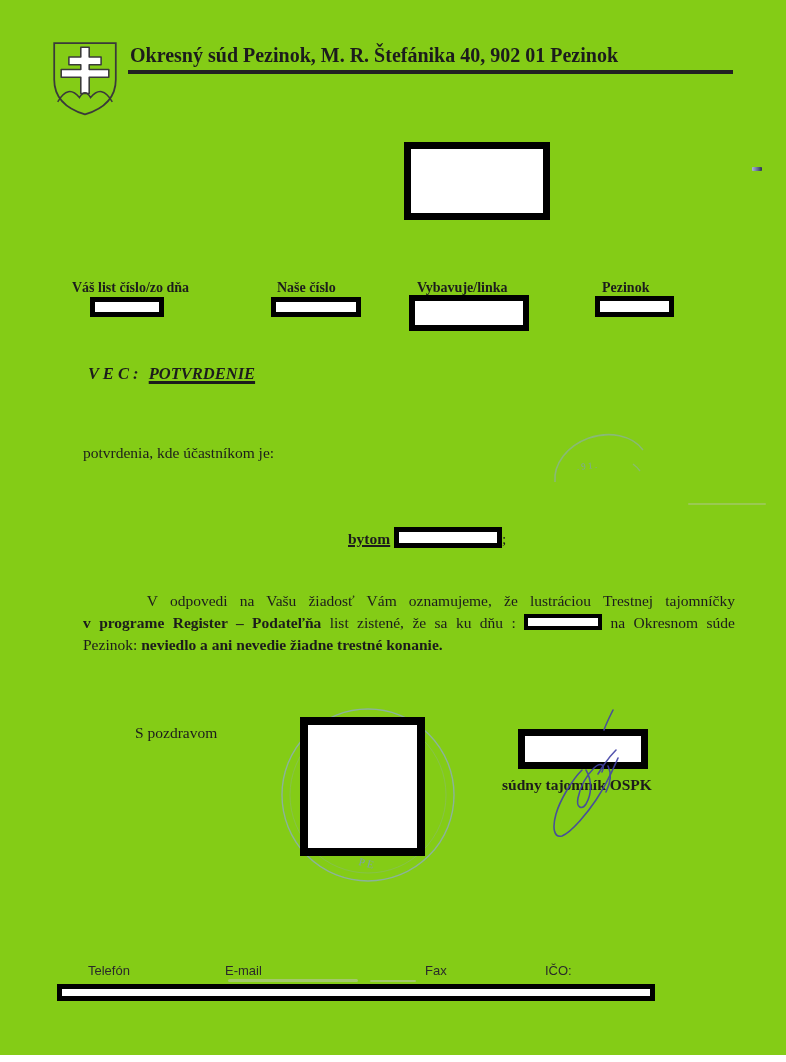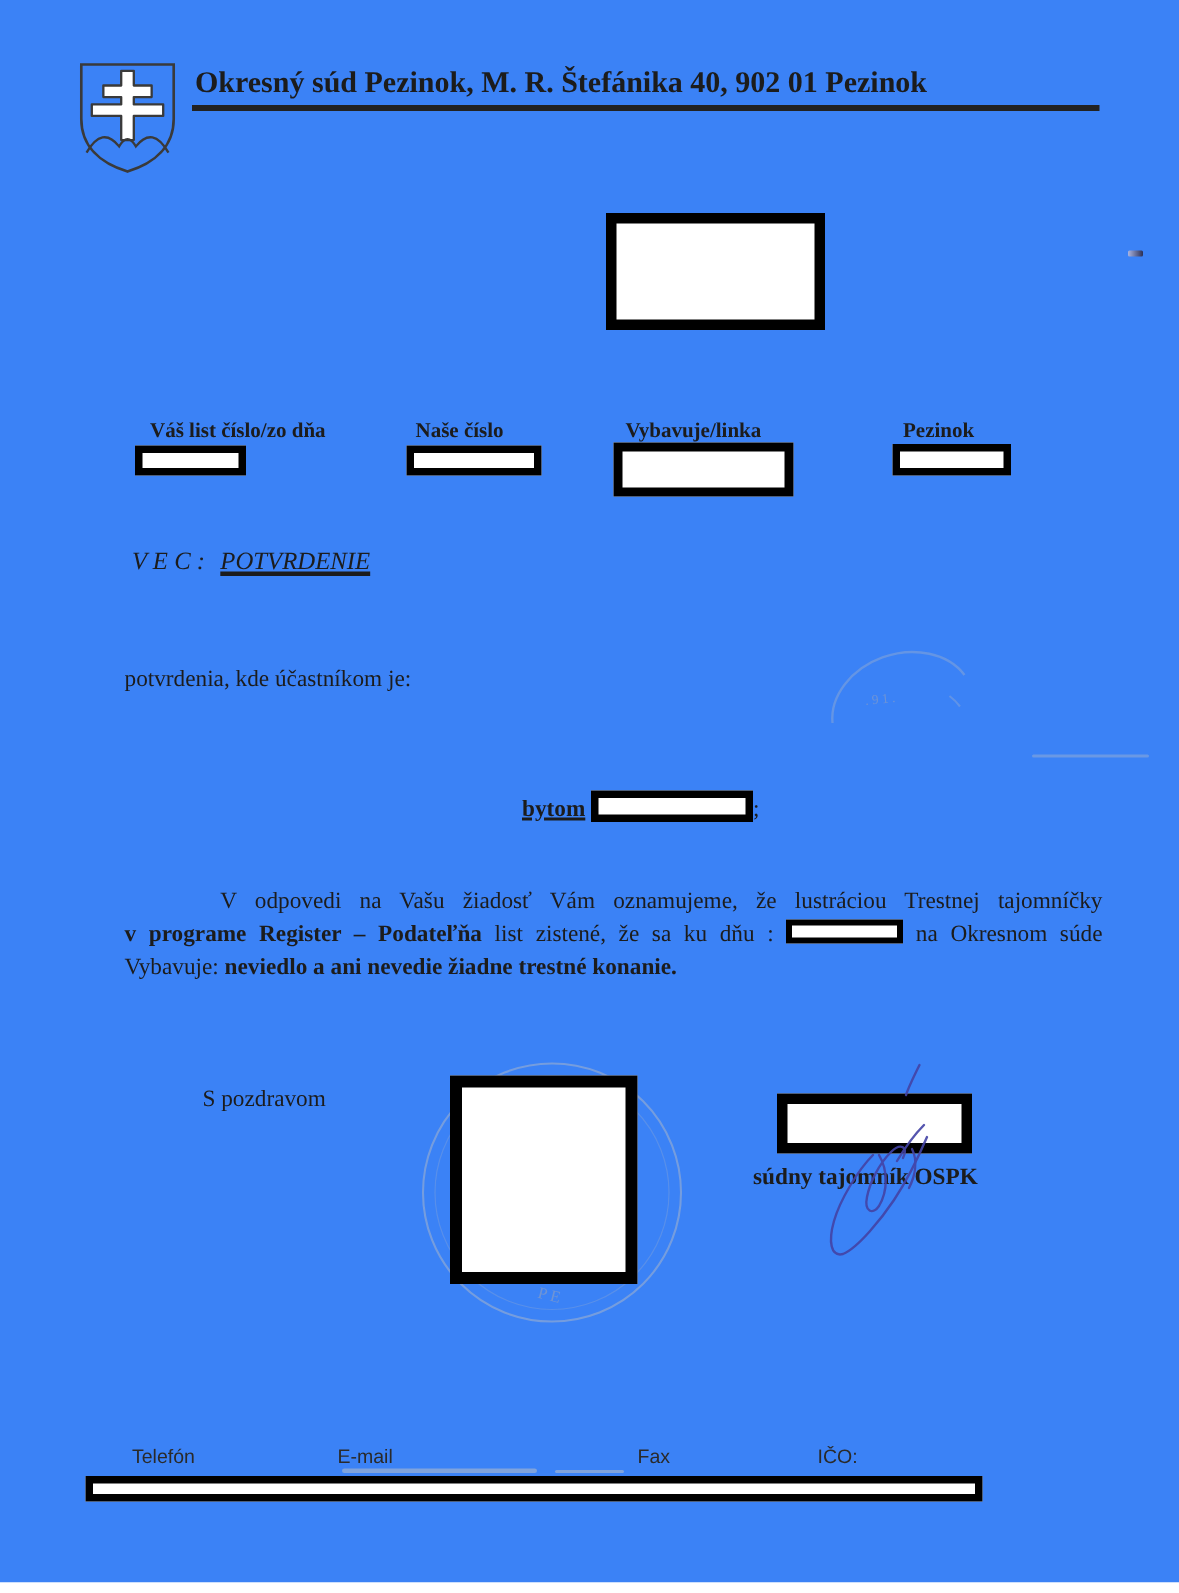--- a/index.html
+++ b/index.html
@@ -1,33 +1,33 @@
 <!DOCTYPE html>
 <html><head>
 <meta charset="utf-8">
 <style>
   html,body{margin:0;padding:0;background:#ffffff;}
-  .page{position:relative;width:786px;height:1055px;background:#3b82f6;
+  .page{position:relative;width:786px;height:1055px;background:#84cc16;
         font-family:"Liberation Serif",serif;color:#1c1c1c;overflow:hidden;}
   .abs{position:absolute;}
   .b{font-weight:bold;}
   .u{text-decoration:underline;text-decoration-thickness:2px;}
   .body-text{font-size:15.5px;line-height:22px;}
   .jline{position:absolute;left:83px;width:652px;font-size:15.5px;line-height:22px;
          text-align:justify;text-align-last:justify;white-space:nowrap;}
   .lline{position:absolute;left:83px;width:652px;font-size:15.5px;line-height:22px;}
   .indent{display:inline-block;width:52px;}
   .redact{background:#ffffff;border:5px solid #000;box-sizing:border-box;}
   .redact.inline{display:inline-block;vertical-align:-4px;}
   .ref-label{position:absolute;font-weight:bold;font-size:14px;white-space:nowrap;}
   .footer-label{position:absolute;font-family:"Liberation Sans",sans-serif;
                 font-size:13px;color:#2a2a2a;white-space:nowrap;}
   .header-title{position:absolute;left:130px;top:44px;font-weight:bold;font-size:20px;white-space:nowrap;}
   .header-rule{position:absolute;left:128px;top:70px;width:605px;height:3.5px;background:#222;}
-  .vec{position:absolute;left:88px;top:364px;font-size:16.5px;font-weight:normal;font-style:italic;}
+  .vec{position:absolute;left:88px;top:364px;font-size:16.5px;font-weight:bold;font-style:italic;}
   .stamp-svg,.sig-svg{position:absolute;pointer-events:none;}
   .smudge{position:absolute;background:#c4c4c4;opacity:.5;border-radius:2px;}
 </style>
 </head>
 <body>
 
 <div class="page">
 
   <span class="abs" style="left:50px;top:38px;width:70px;height:80px;">
     <svg width="70" height="80" viewBox="0 0 100 112">
@@ -37,21 +37,21 @@
     </svg>
   </span>
   <div class="header-title">Okresný súd Pezinok, M. R. Štefánika 40, 902 01 Pezinok</div>
   <div class="header-rule"></div>
 
   <div class="abs" style="left:752px;top:167px;width:10px;height:4px;
        background:linear-gradient(90deg,#aab4e0,#2b2f55);border-radius:1px;"></div>
 
   <div class="abs redact" style="left:404px;top:142px;width:146px;height:78px;border-width:7px;"></div>
 
-  <div class="ref-label" style="left:100px;top:280px;text-align:center;">Váš list číslo/zo dňa</div>
+  <div class="ref-label" style="left:72px;top:280px;text-align:center;">Váš list číslo/zo dňa</div>
   <div class="ref-label" style="left:277px;top:280px;">Naše číslo</div>
   <div class="ref-label" style="left:417px;top:280px;text-align:center;">Vybavuje/linka</div>
   <div class="ref-label" style="left:602px;top:280px;">Pezinok</div>
 
   <div class="abs redact" style="left:90px;top:297px;width:74px;height:20px;"></div>
   <div class="abs redact" style="left:271px;top:297px;width:90px;height:20px;"></div>
   <div class="abs redact" style="left:409px;top:295px;width:120px;height:36px;border-width:6px;"></div>
   <div class="abs redact" style="left:595px;top:296px;width:79px;height:21px;"></div>
 
   <div class="vec">
@@ -77,21 +77,21 @@
     <span class="indent"></span>
     <span>V odpovedi na Vašu žiadosť Vám oznamujeme, že lustráciou Trestnej tajomníčky</span>
   </div>
   <div class="jline" style="top:612px;">
     <span class="b">v programe Register – Podateľňa</span>
     <span>list zistené, že sa ku dňu :</span>
     <span class="redact inline" style="width:78px;height:16px;border-width:4px;vertical-align:-2px;"></span>
     <span>na Okresnom súde</span>
   </div>
   <div class="lline" style="top:634px;">
-    <span>Vybavuje:</span>
+    <span>Pezinok:</span>
     <span class="b">neviedlo a ani nevedie žiadne trestné konanie.</span>
   </div>
 
   <div class="abs body-text" style="left:135px;top:722px;">S pozdravom</div>
 
   <svg class="stamp-svg" style="left:270px;top:700px;" width="200" height="195" viewBox="0 0 200 195">
     <circle cx="98" cy="95" r="86" fill="none" stroke="#8ea8d4" stroke-width="1.4" opacity="0.7"></circle>
     <circle cx="98" cy="95" r="78" fill="none" stroke="#8ea8d4" stroke-width="0.8" opacity="0.35"></circle>
     <text x="88" y="165" font-size="11" fill="#7d99cc" opacity="0.8" transform="rotate(14 88 165)">P E</text>
   </svg>

